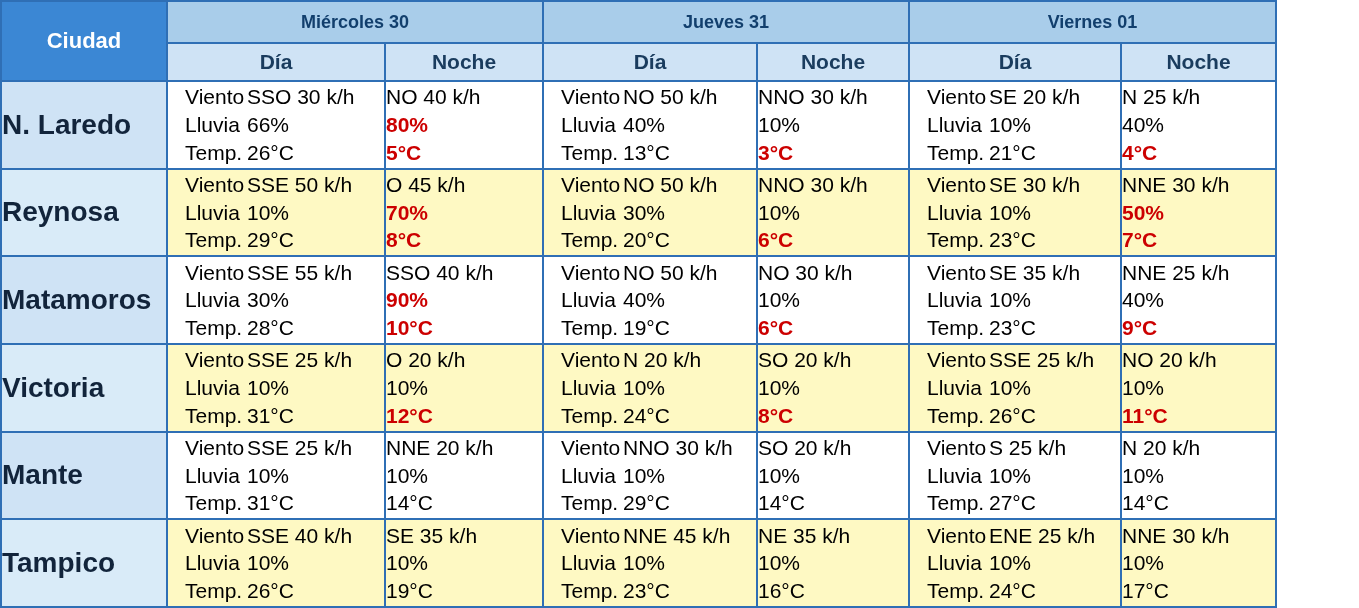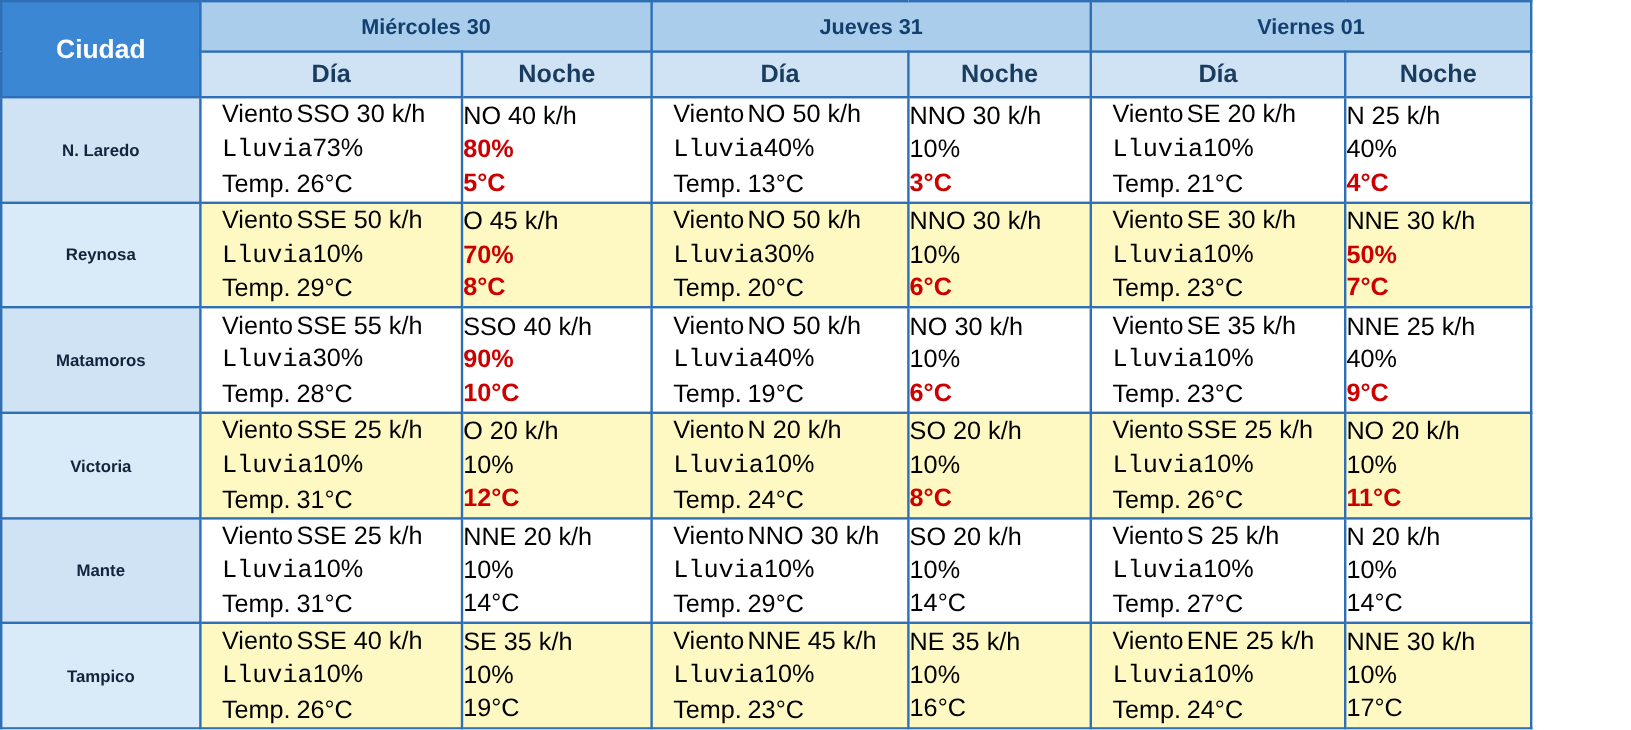--- a/index.html
+++ b/index.html
@@ -45,22 +45,22 @@
     color: #1a3c5e;
     font-size: 21px;
     text-align: center;
     height: 36px;
   }
   
   .city {
     background: #cfe3f5;
     color: #12243b;
     font-weight: bold;
-    font-size: 14px;
-    text-align: center;
+    font-size: 28px;
+    text-align: left;
     width: 166px;
   }
   .city.alt {
     background: #d9ebf8;
   }
   
   .cell {
     font-size: 21px;
     color: #000000;
     padding: 6px 0 6px 10px;
@@ -71,21 +71,21 @@
     background: #fef9c3;
   }
   .cell .line {
     white-space: nowrap;
   }
   .lbl {
     display: inline-block;
     margin-left: 17px;
   }
   .lbl.w-viento { min-width: 62px; }
-  .lbl.w-lluvia { min-width: 62px; font-family: Liberation Mono, monospace; }
+  .lbl.w-lluvia { min-width: 62px; }
   .lbl.w-temp { min-width: 62px; }
   .hot {
     color: #cc0000;
     font-weight: bold;
   }
   .col-dia { width: 218px; }
   .col-noche { width: 158px; }
   .col-dia2 { width: 214px; }
   .col-noche2 { width: 152px; }
   .col-dia3 { width: 212px; }
@@ -118,21 +118,21 @@
       <th class="hdr-sub">Noche</th>
       <th class="hdr-sub">Día</th>
       <th class="hdr-sub">Noche</th>
     </tr>
   </thead>
   <tbody id="tbody">
       <tr>
         <td class="city">N. Laredo</td>
         <td class="cell">
           <div class="line"><span class="lbl w-viento">Viento</span><span>SSO 30 k/h</span></div>
-          <div class="line"><span class="lbl w-lluvia">Lluvia</span><span>73%</span></div>
+          <div class="line"><span class="lbl w-lluvia">Lluvia</span><span>66%</span></div>
           <div class="line"><span class="lbl w-temp">Temp.</span><span>26°C</span></div>
         </td>
         <td class="cell">
           <div class="line"><span>NO 40 k/h</span></div>
           <div class="line"><span class="hot">80%</span></div>
           <div class="line"><span class="hot">5°C</span></div>
         </td>
         <td class="cell">
           <div class="line"><span class="lbl w-viento">Viento</span><span>NO 50 k/h</span></div>
           <div class="line"><span class="lbl w-lluvia">Lluvia</span><span>40%</span></div>

